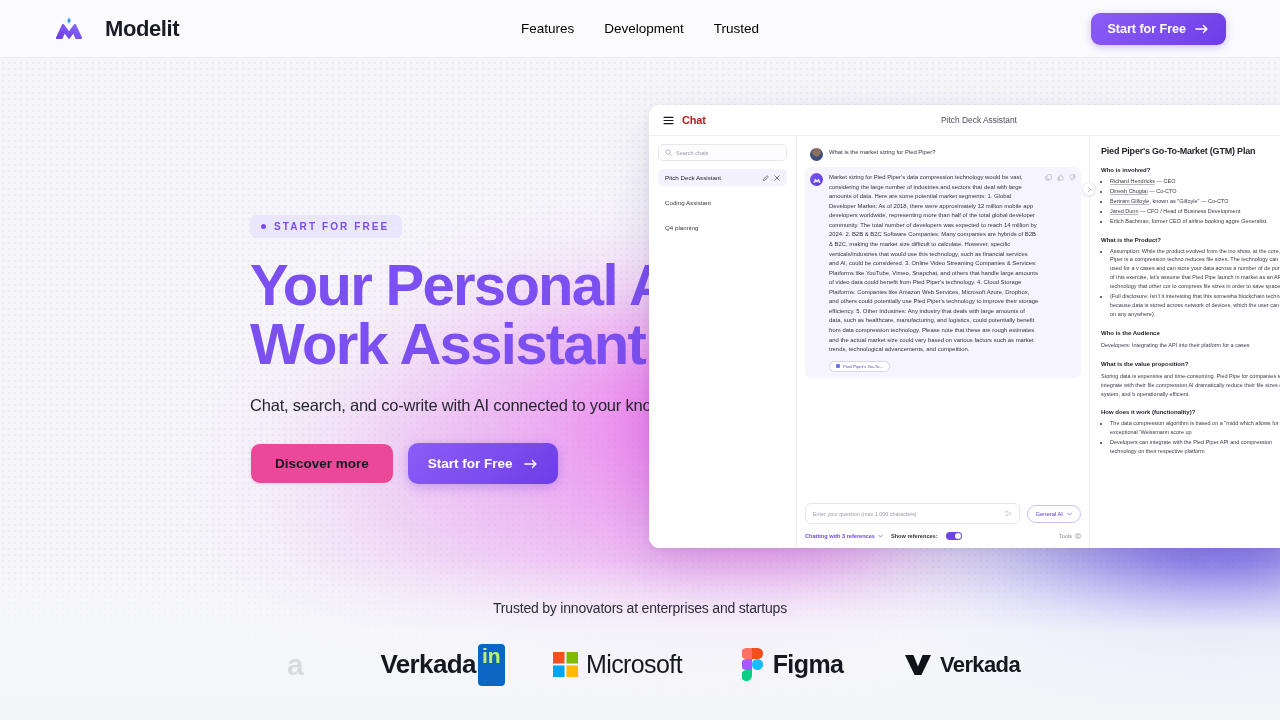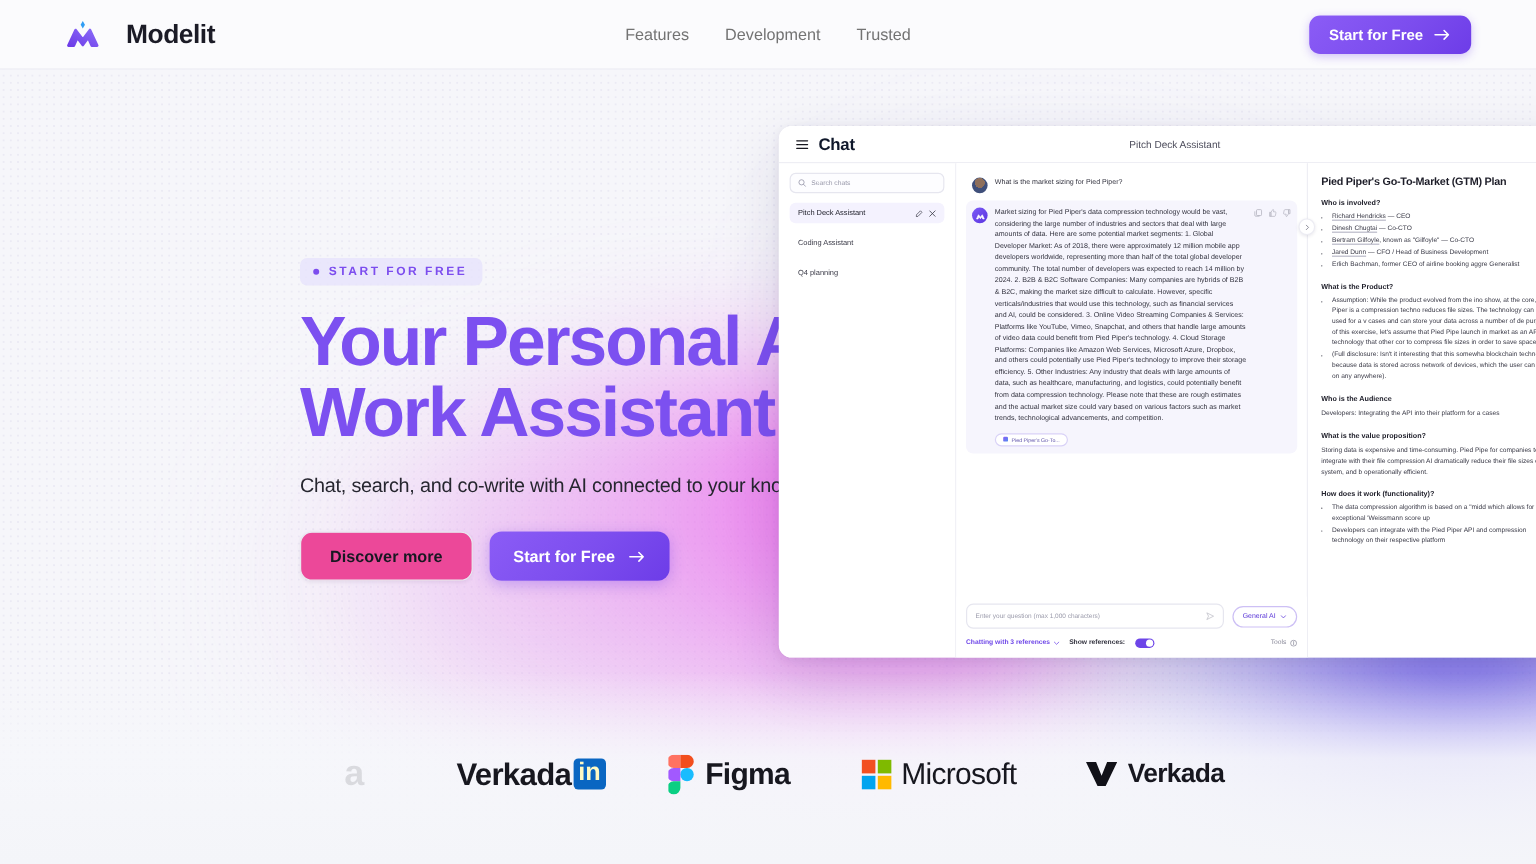--- a/index.html
+++ b/index.html
@@ -46,21 +46,21 @@
     position: relative; z-index: 10;
     height: 58px; width: 100%;
     background: #fbfbfd;
     border-bottom: 1px solid #ececf3;
     display: flex; align-items: center;
   }
   .brand { display:flex; align-items:center; gap:21px; margin-left: 54px; }
   .brand-mark { width: 30px; height: 30px; display:block; }
   .brand-name { font-size: 22px; font-weight: 700; color: #1b1b26; letter-spacing: -0.4px; }
   nav { position:absolute; left: 50%; transform: translateX(-50%); display:flex; gap: 30px; }
-  nav a { font-size: 13.5px; color: #737373; text-decoration: none; }
+  nav a { font-size: 13.5px; color: #000000; text-decoration: none; }
   .header-cta {
     position:absolute; right: 54px;
     display:flex; align-items:center; gap: 9px;
     background: linear-gradient(135deg,#8b5cf6 0%, #7c4dee 55%, #6d3ce8 100%);
     color: #fff; font-size: 12.5px; font-weight: 600;
     padding: 9px 17px; border-radius: 9px; border: none; cursor: pointer;
     box-shadow: 0 2px 8px rgba(109,60,232,.30);
   }
   .arrow-ico { width: 14px; height: 10px; display:block; }
 
@@ -102,21 +102,21 @@
     box-shadow: 0 18px 48px rgba(40,30,90,.13), 0 2px 8px rgba(40,30,90,.07);
     overflow: hidden;
     font-size: 6.2px; color: #2b2b36;
   }
   .app-top {
     height: 31px; display:flex; align-items:center;
     border-bottom: 1px solid #eeeef4; background:#fff; position: relative;
   }
   .app-top-left { display:flex; align-items:center; gap:8px; padding-left: 14px; }
   .hamburger { width:11px; height:9px; display:block; }
-  .app-title { font-size: 14px; font-weight: 700; color: #0f172a; letter-spacing:-.2px; }
+  .app-title { font-size: 11px; font-weight: 700; color: #b91c1c; letter-spacing:-.2px; }
   .app-top-center {
     position:absolute; left: 0; right: 0; text-align:center;
     font-size: 8.4px; color: #4d4d5c; pointer-events:none;
   }
   .app-body { display:flex; height: 412px; }
 
   
   .chat-list { width: 148px; border-right: 1px solid #eeeef4; padding: 8px 9px 0 9px; background:#fff; }
   .search-box {
     display:flex; align-items:center; gap:4px;
@@ -455,56 +455,57 @@
           <li>Developers can integrate with the Pied Piper API and compression technology on their respective platform</li>
         </ul>
       </div>
 
     </section>
 
   </div>
 </div>
 
 <section class="trusted">
+  <div class="trusted-label">Trusted by innovators at enterprises and startups</div>
   <div class="logos">
 
     <div class="logo-slot logo-faded" style="width:130px">
       <span class="logo-text" style="font-size:30px">a</span>
     </div>
 
     <div class="logo-slot" style="width:165px;gap:2px">
       <span class="logo-text" style="font-size:26px">Verkada</span>
-      <span style="background:#0a66c2;color:#fef9c3;font-weight:700;font-size:21px;padding:2px 4px 4px 4px;border-radius:4px;line-height:.95">in</span>
+      <span style="background:#0a66c2;color:#bef264;font-weight:700;font-size:21px;padding:2px 4px 20px 4px;border-radius:4px;line-height:.95">in</span>
+    </div>
+
+    <div class="logo-slot" style="width:185px;gap:8px">
+      <span>
+        <svg width="25" height="25" viewBox="0 0 25 25">
+          <rect x="0" y="0" width="11.5" height="11.5" fill="#f25022"></rect>
+          <rect x="13.5" y="0" width="11.5" height="11.5" fill="#7fba00"></rect>
+          <rect x="0" y="13.5" width="11.5" height="11.5" fill="#00a4ef"></rect>
+          <rect x="13.5" y="13.5" width="11.5" height="11.5" fill="#ffb900"></rect>
+        </svg>
+      </span>
+      <span class="logo-text" style="font-size:25px;font-weight:500">Microsoft</span>
     </div>
 
     <div class="logo-slot" style="width:165px;gap:9px">
       <span>
         <svg width="22" height="33" viewBox="0 0 22 33">
           <circle cx="15.5" cy="16.5" r="5.6" fill="#19bcfe"></circle>
           <path d="M4.4 0h5.6v11H4.4a5.5 5.5 0 0 1 0-11z" fill="#ff7262"></path>
           <path d="M10 0h5.6a5.5 5.5 0 0 1 0 11H10z" fill="#f24e1e"></path>
           <path d="M4.4 11H10v11H4.4a5.5 5.5 0 0 1 0-11z" fill="#a259ff"></path>
           <path d="M4.4 22H10v5.5a5.5 5.5 0 1 1-5.6-5.5z" fill="#0acf83"></path>
         </svg>
       </span>
       <span class="logo-text" style="font-size:25px;font-weight:600">Figma</span>
     </div>
 
-    <div class="logo-slot" style="width:185px;gap:8px">
-      <span>
-        <svg width="25" height="25" viewBox="0 0 25 25">
-          <rect x="0" y="0" width="11.5" height="11.5" fill="#f25022"></rect>
-          <rect x="13.5" y="0" width="11.5" height="11.5" fill="#7fba00"></rect>
-          <rect x="0" y="13.5" width="11.5" height="11.5" fill="#00a4ef"></rect>
-          <rect x="13.5" y="13.5" width="11.5" height="11.5" fill="#ffb900"></rect>
-        </svg>
-      </span>
-      <span class="logo-text" style="font-size:25px;font-weight:500">Microsoft</span>
-    </div>
-
     <div class="logo-slot" style="width:175px;gap:9px">
       <span>
         <svg width="26" height="20" viewBox="0 0 26 20">
           <path d="M0 0h8.4l4.6 11.4L17.6 0H26l-9.6 20h-6.8z" fill="#111118"></path>
         </svg>
       </span>
       <span class="logo-text" style="font-size:22px">Verkada</span>
     </div>
 
   </div>

